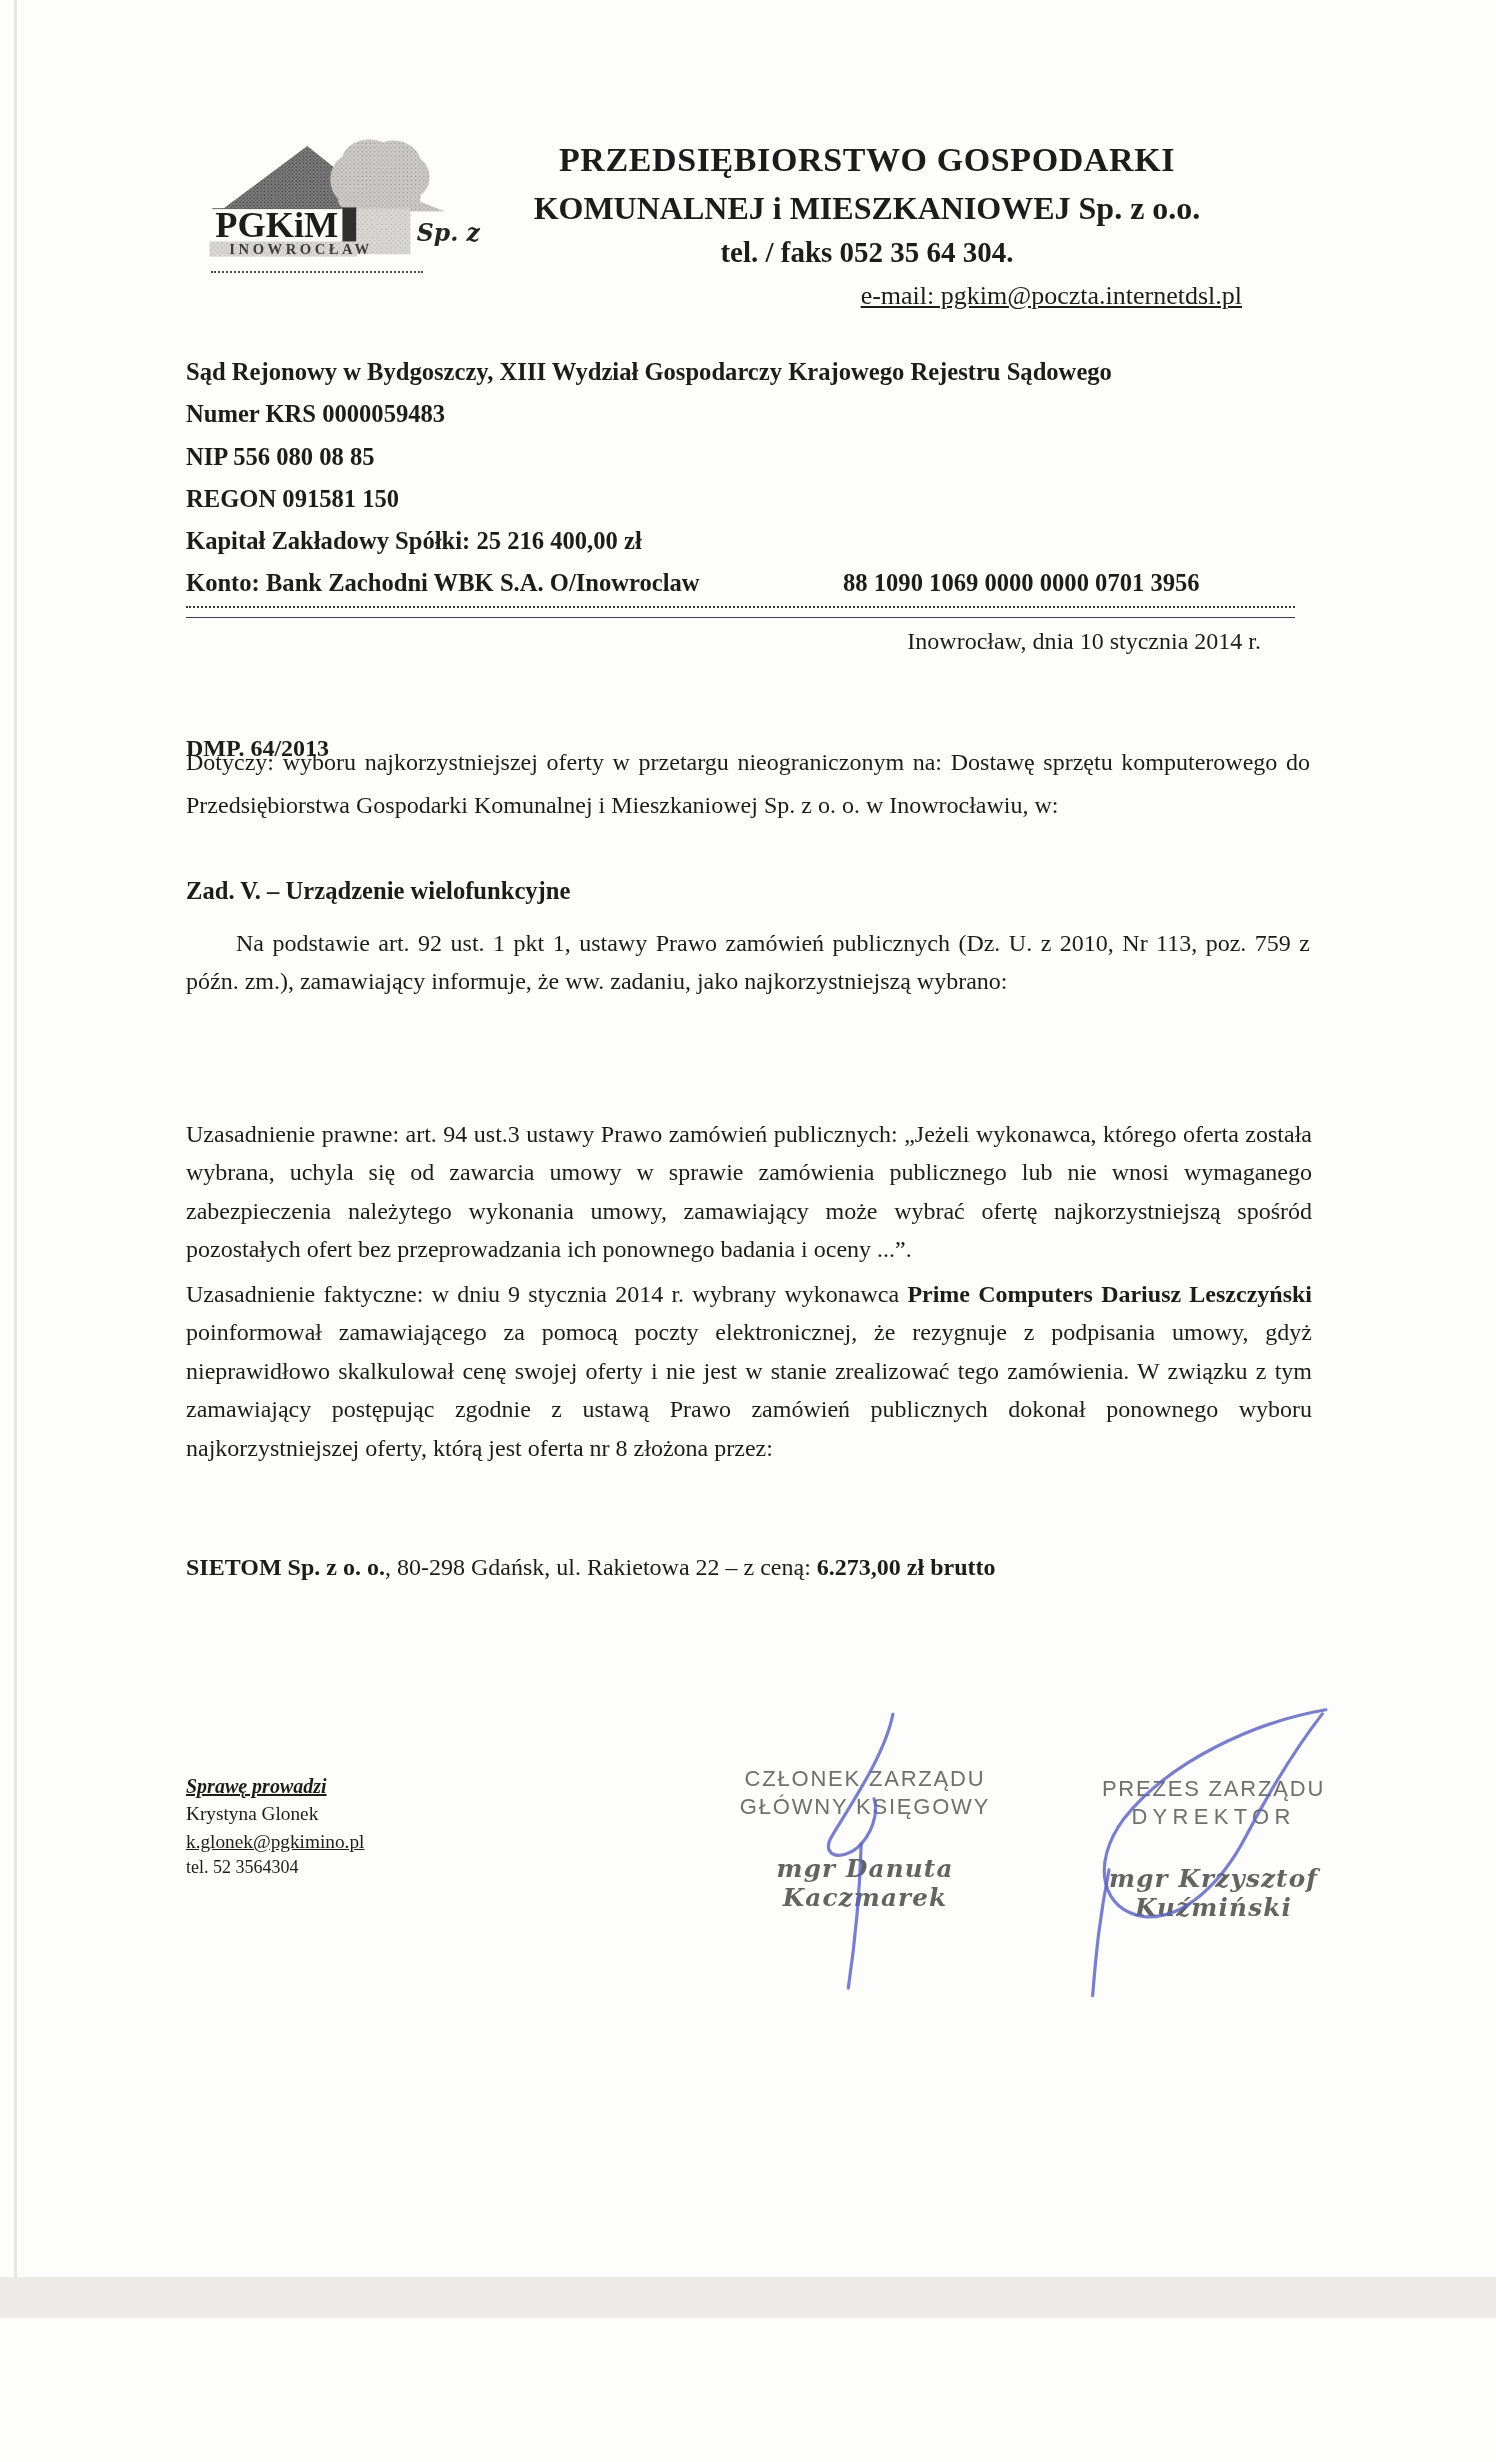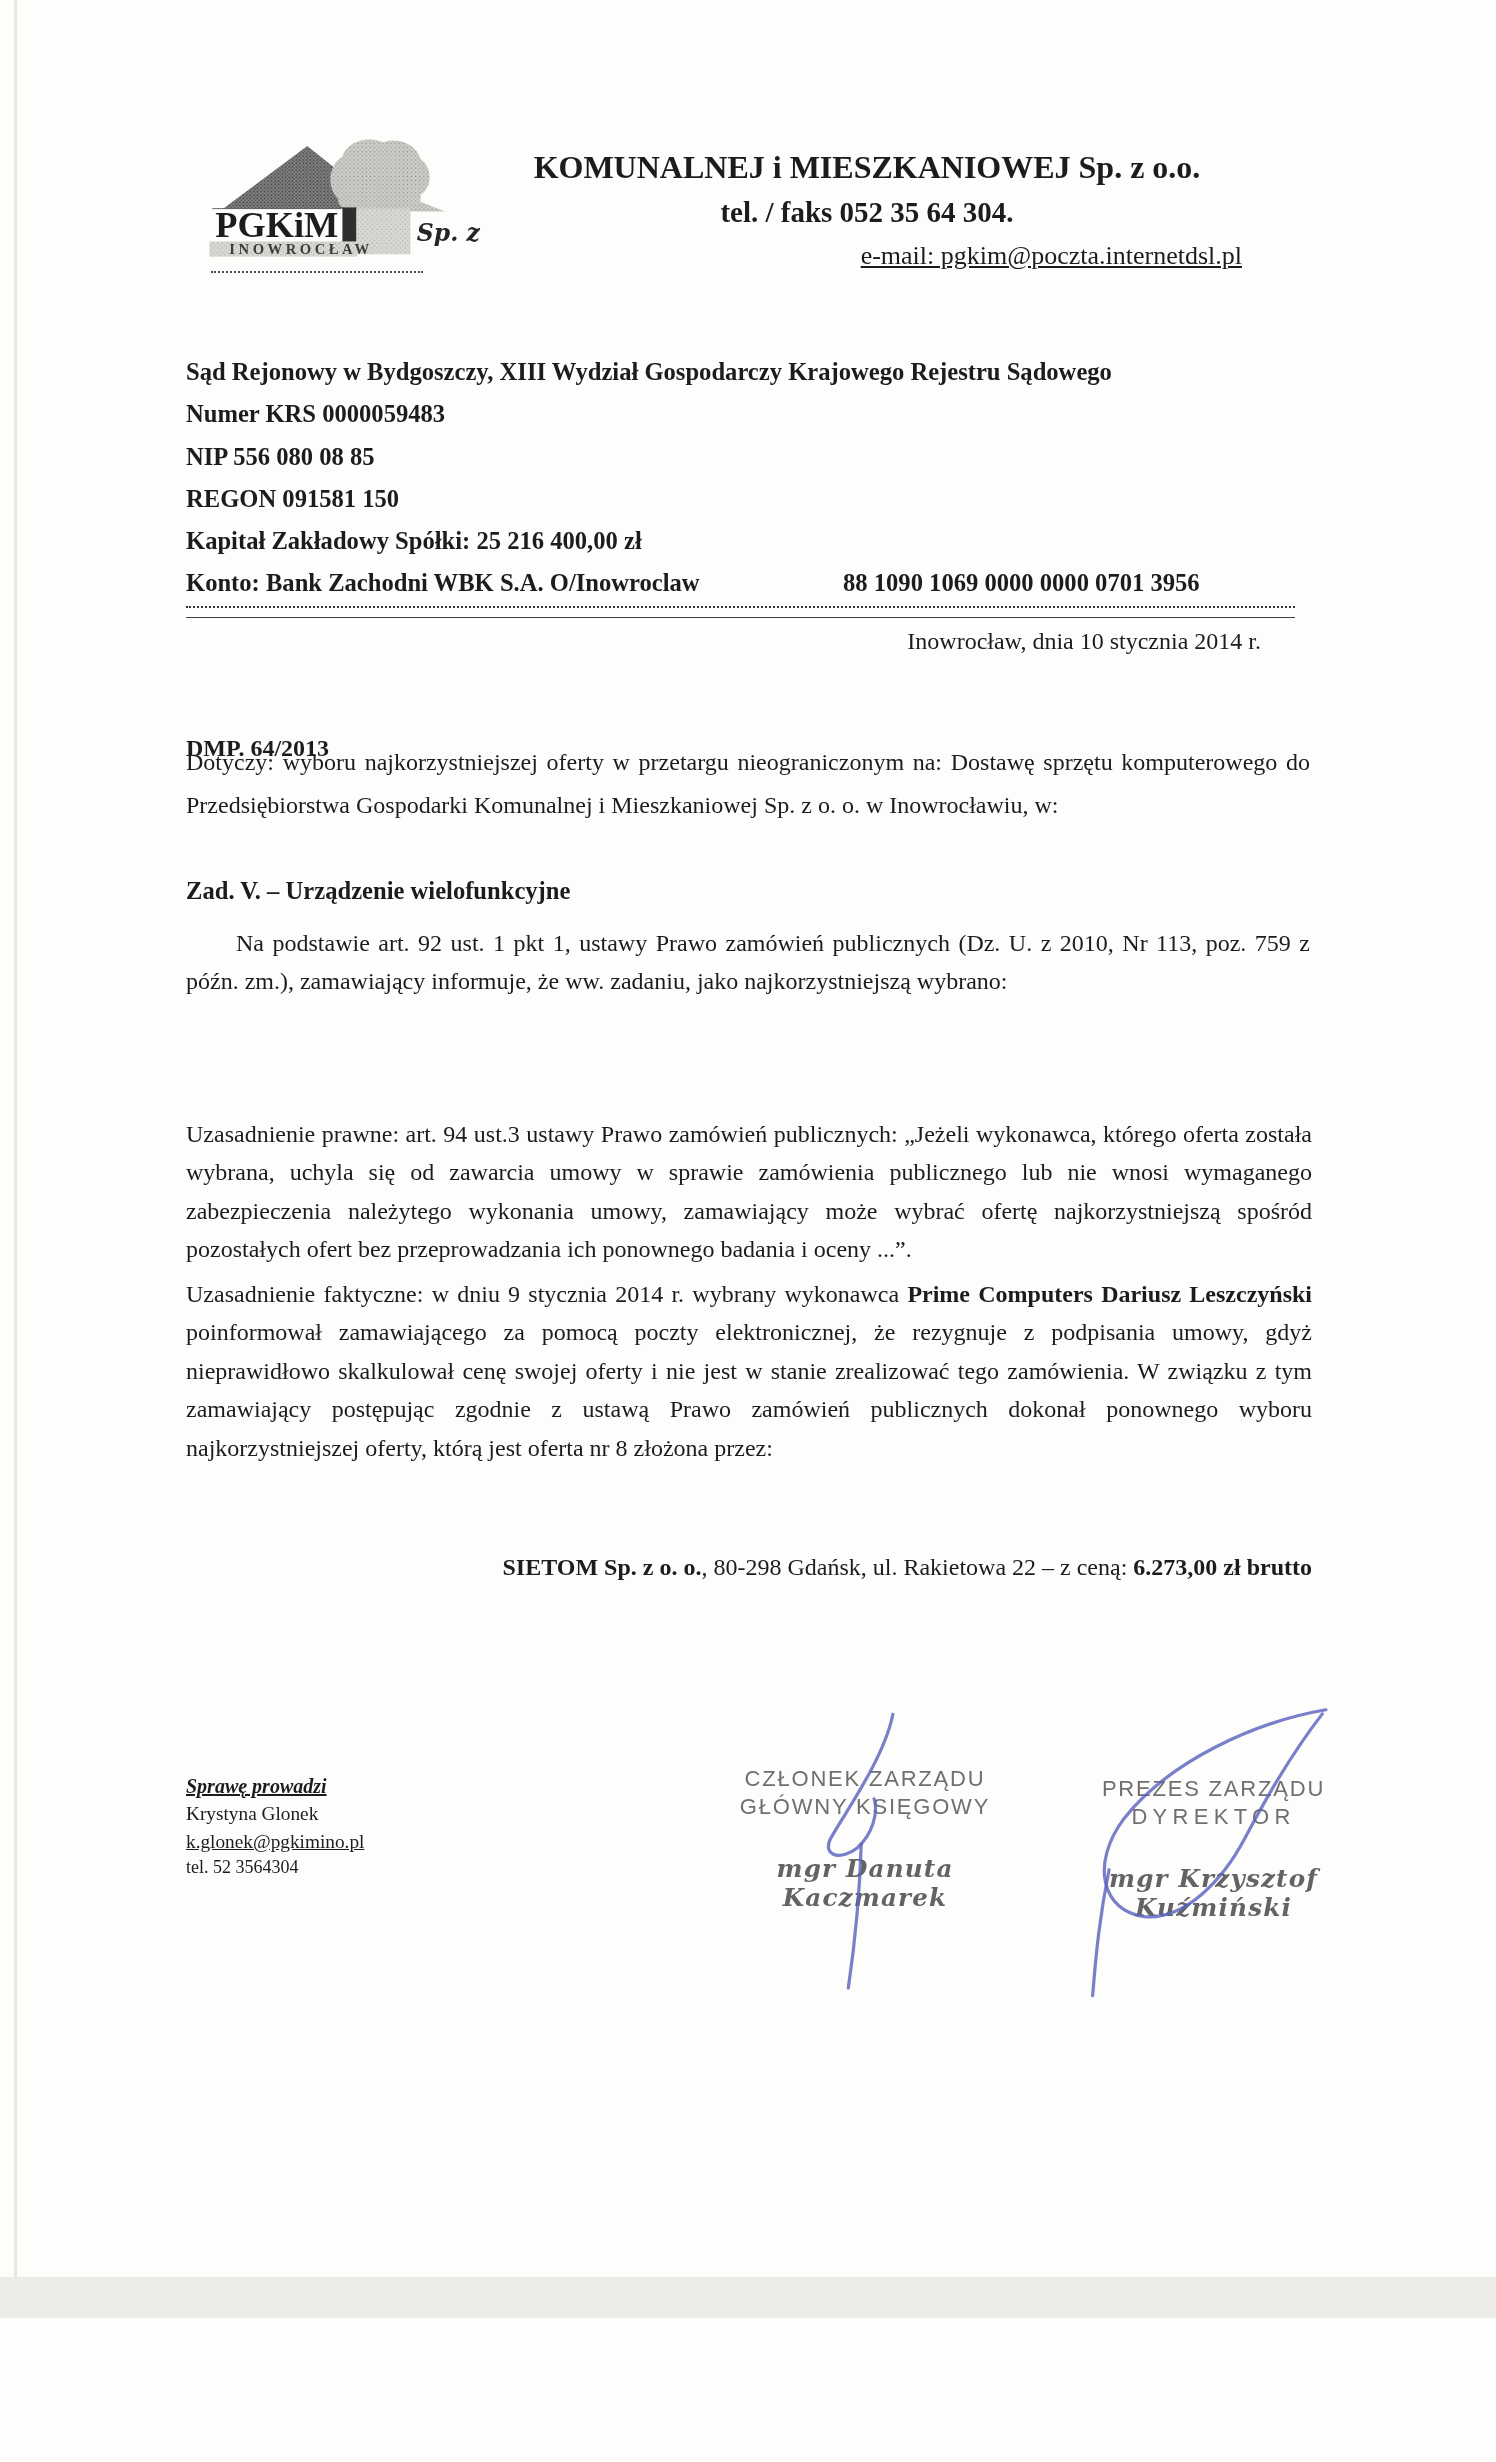--- a/index.html
+++ b/index.html
@@ -47,21 +47,21 @@
   .para{font-size:24px;line-height:1.6;text-align:justify;text-justify:inter-word;}
   .subject{position:absolute;left:186px;top:741px;width:1124px;line-height:1.78;}
   .task-heading{position:absolute;left:186px;top:877px;font-size:24.6px;font-weight:bold;}
   .legal-basis{position:absolute;left:186px;top:924px;width:1124px;text-indent:50px;}
 
   .offer{position:absolute;left:186px;top:1049px;width:1124px;font-size:24px;line-height:1.5;}
   .b{font-weight:bold;}
 
   .legal-just{position:absolute;left:186px;top:1115px;width:1126px;}
   .fact-just{position:absolute;left:186px;top:1275px;width:1126px;}
-  .reselect{position:absolute;left:186px;top:1549px;width:1126px;font-size:24px;line-height:1.5;text-align:right;}
+  .reselect{position:absolute;left:186px;top:1549px;width:1126px;font-size:24px;line-height:1.5;}
   .contract{position:absolute;left:186px;top:1598px;width:1126px;}
 
   
   .case-handler{position:absolute;left:186px;top:1772px;font-size:19.3px;line-height:1.42;}
   .case-handler .heading{font-weight:bold;font-style:italic;text-decoration:underline;font-size:20px;}
   .case-handler .mail{text-decoration:underline;}
   .case-handler .phone{font-size:18px;}
 
   .stamp{position:absolute;text-align:center;color:var(--stamp-gray);font-family:"Liberation Sans","DejaVu Sans",sans-serif;}
   .stamp .t1{font-size:22px;letter-spacing:1.8px;}
@@ -117,20 +117,21 @@
     <rect x="33" y="127" width="222" height="56" fill="#fdfdfc"></rect>
     <line x1="33" y1="127" x2="253" y2="127" stroke="#555" stroke-width="1.5"></line>
     <text class="acronym" x="38" y="176">PGKiM</text>
     <rect x="28" y="183" width="252" height="26" fill="url(#halftone-band)"></rect>
     <text class="city" x="62" y="204">INOWROCŁAW</text>
     <text class="suffix" x="382" y="182">Sp. z o.o.</text>
   </svg>
   <div class="logo-dotted-line"></div>
 
   <div class="header">
+    <div class="h1">PRZEDSIĘBIORSTWO GOSPODARKI</div>
     <div class="h2">KOMUNALNEJ i MIESZKANIOWEJ Sp. z o.o.</div>
     <div class="h4">tel. / faks 052 35 64 304.</div>
     <div class="h5">e-mail: pgkim@poczta.internetdsl.pl</div>
   </div>
 
   <div class="registry">
     <div>Sąd Rejonowy w Bydgoszczy, XIII Wydział Gospodarczy Krajowego Rejestru Sądowego</div>
     <div>Numer KRS 0000059483</div>
     <div>NIP 556 080 08 85</div>
     <div>REGON 091581 150</div>

